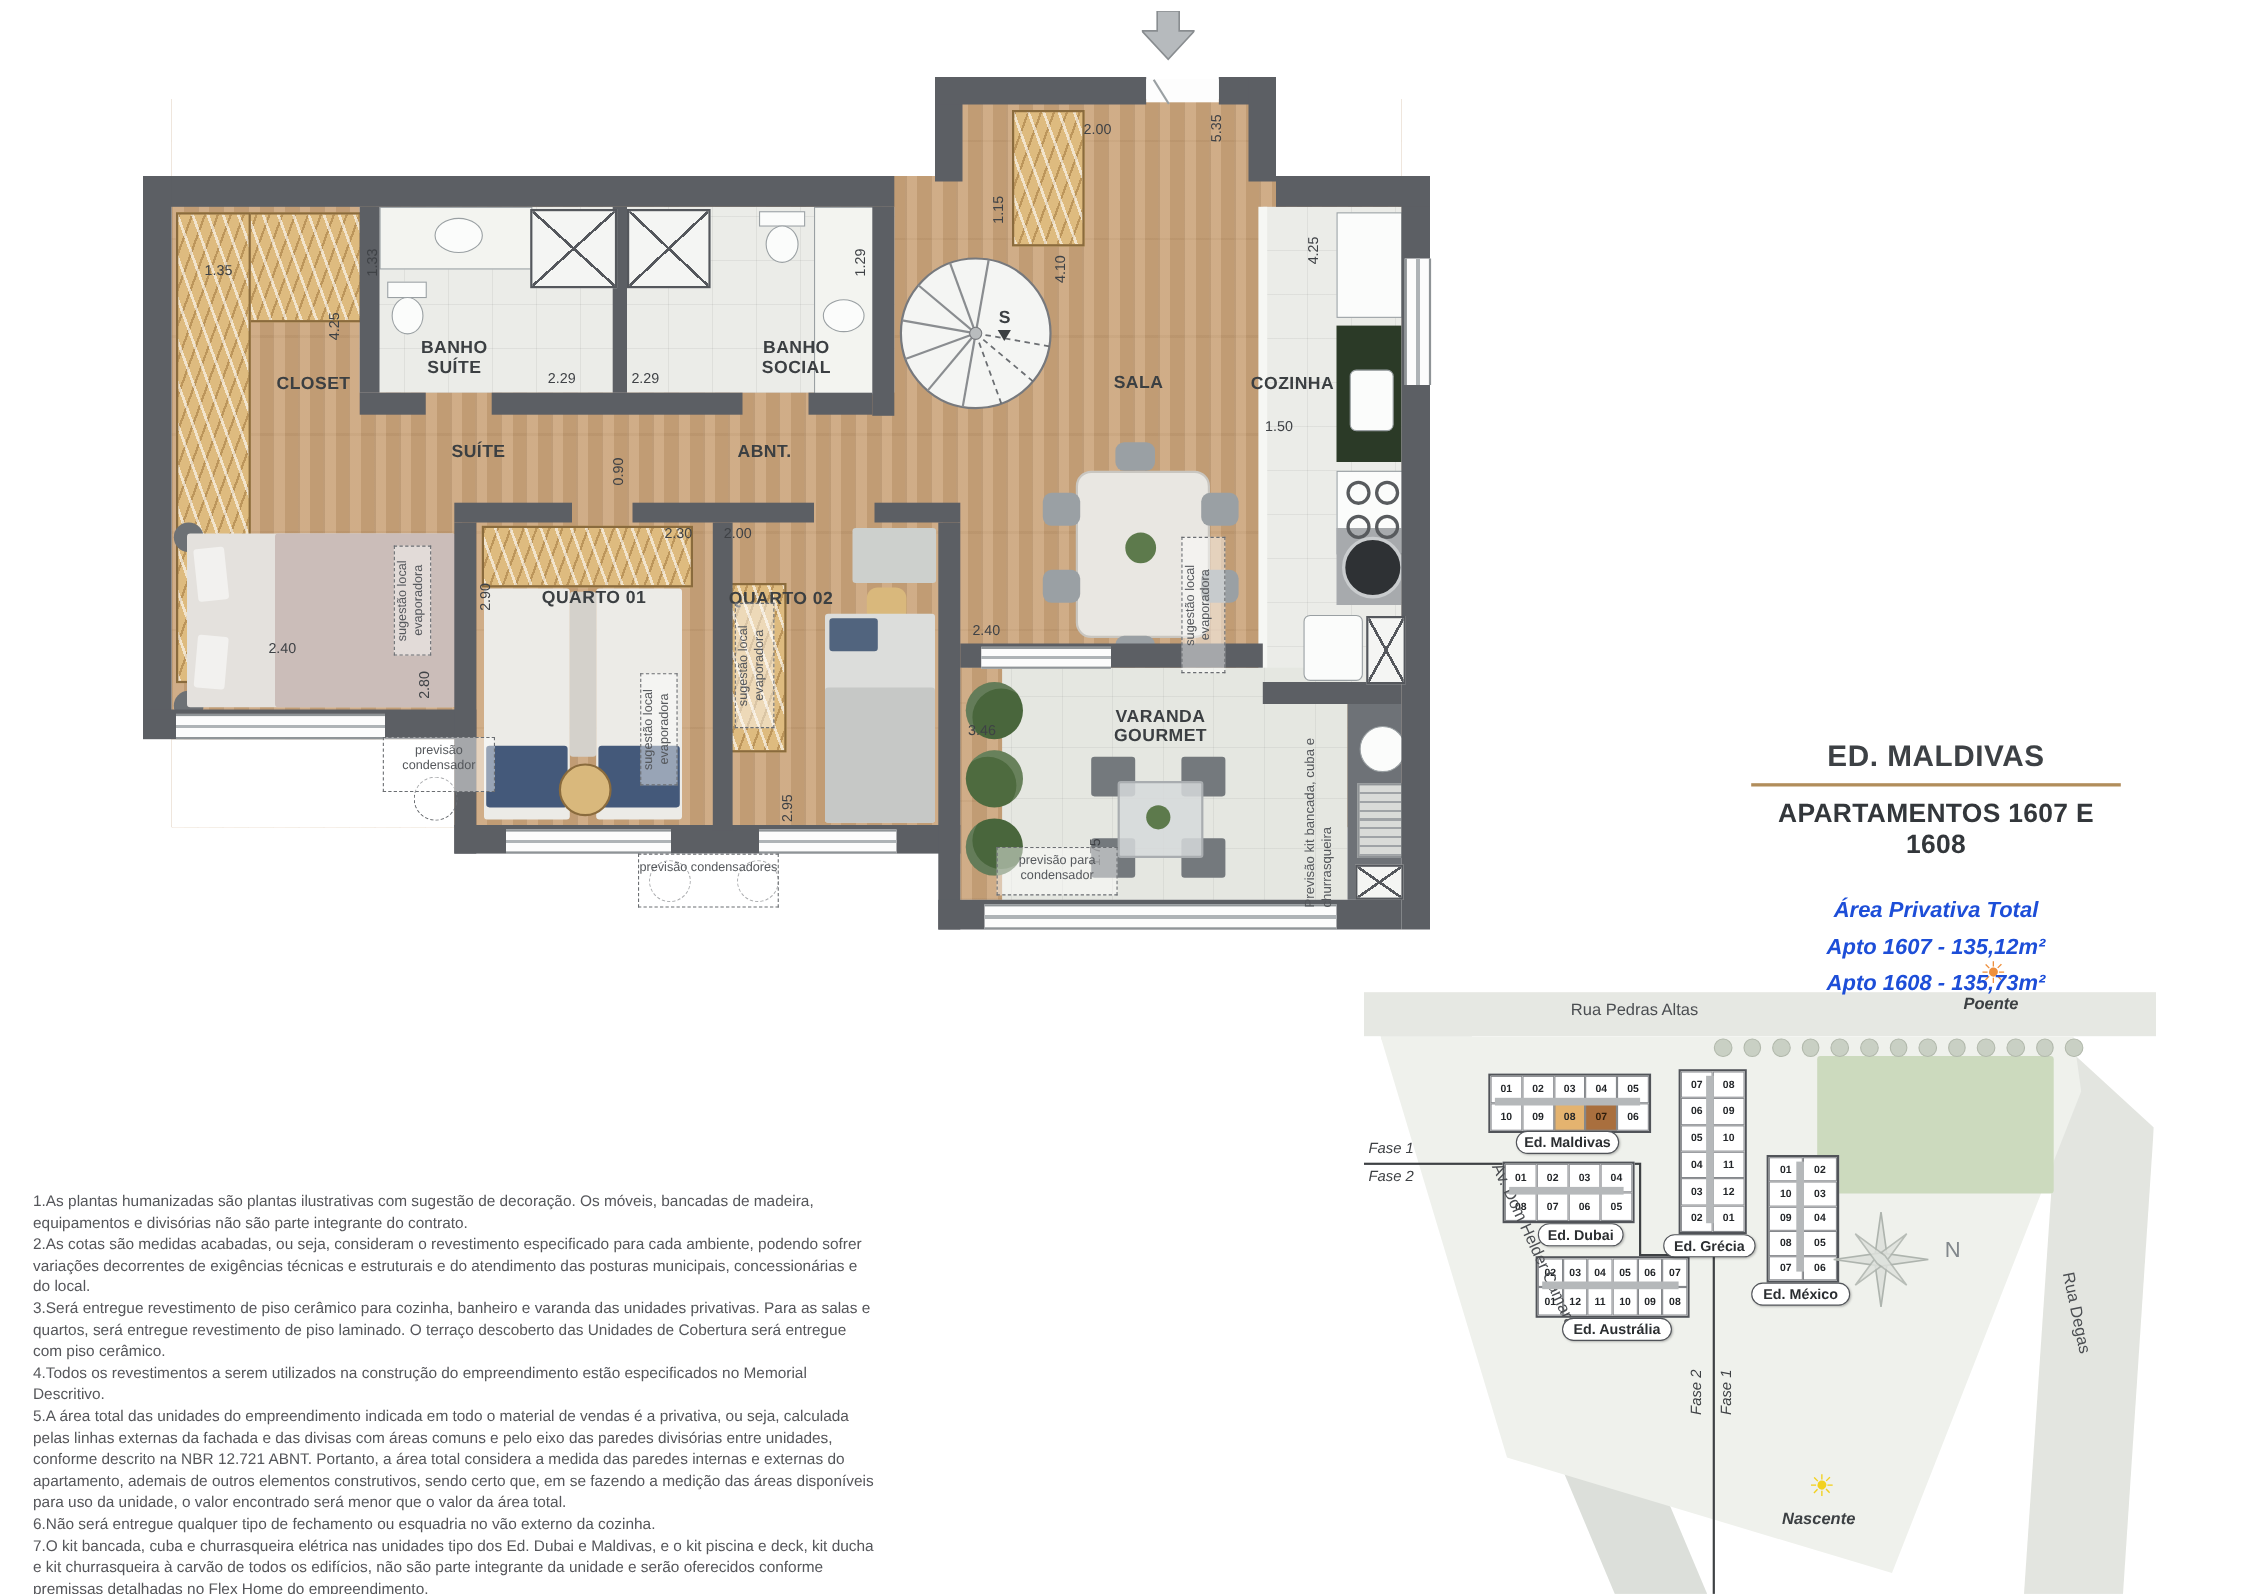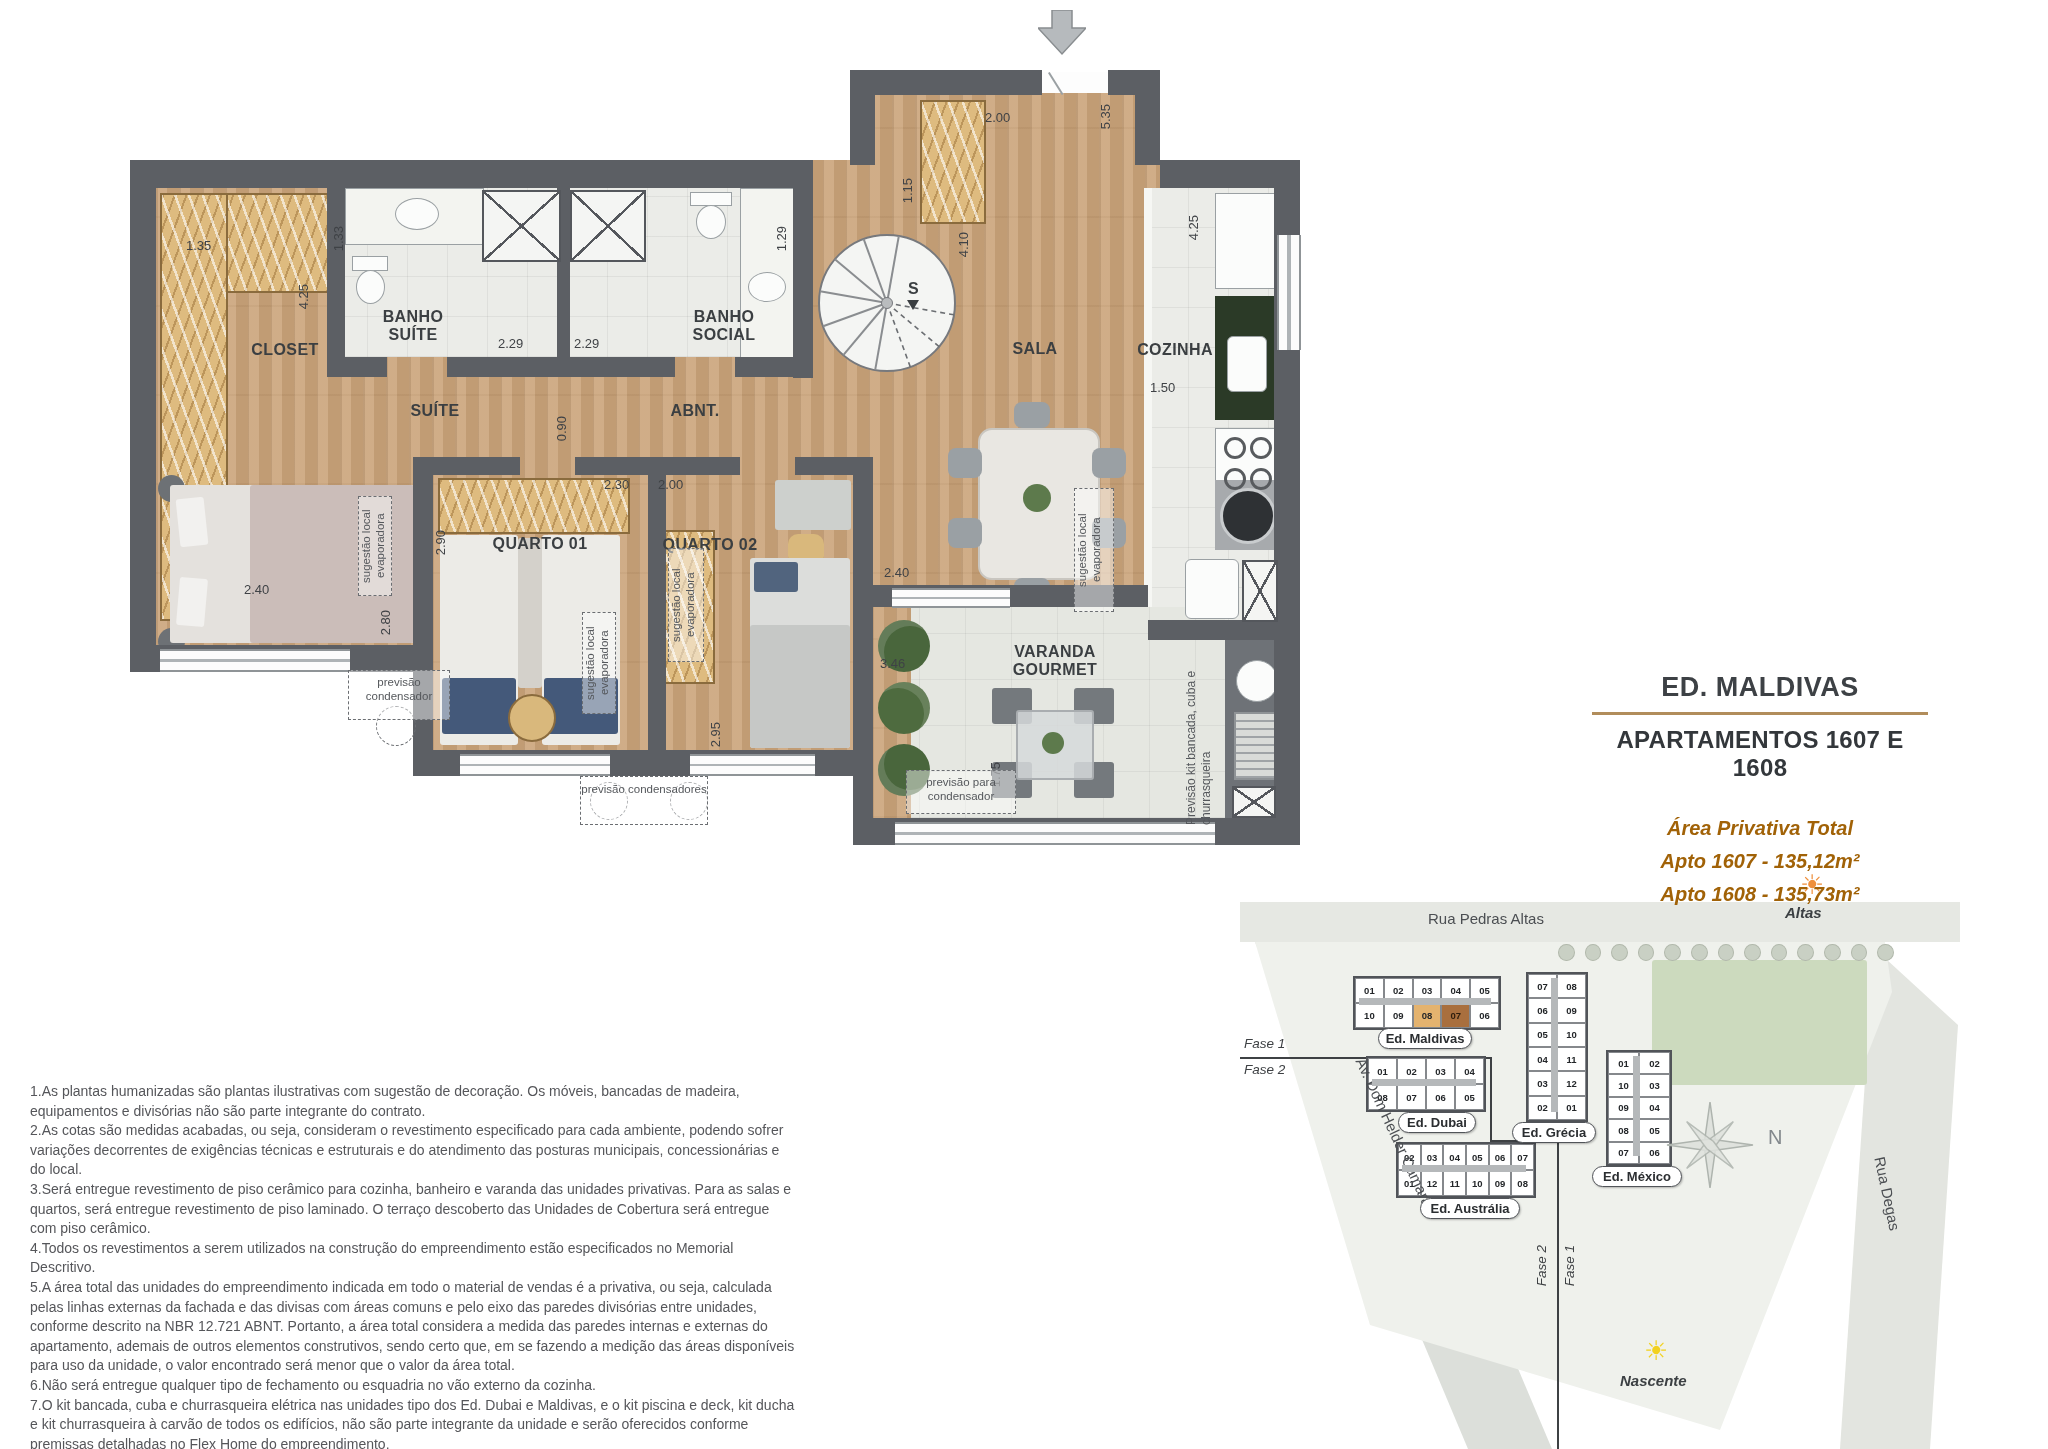--- a/index.html
+++ b/index.html
@@ -39,21 +39,21 @@
   .dimv{writing-mode:vertical-rl;transform:rotate(180deg)}
   .ann{z-index:7;font-size:11.5px;color:#55585c;text-align:center;line-height:1.25}
   .dash{border:1.5px dashed #6b6e72;background:rgba(255,255,255,.45)}
   .dashcirc{border:1.5px dashed #6b6e72;border-radius:50%;z-index:6}
   .vtext{writing-mode:vertical-rl;transform:rotate(180deg)}
   
   #titleblock{left:1592px;top:672px;width:336px;z-index:8}
   .tb-title{font-size:27px;font-weight:700;color:#3d4145;text-align:center;letter-spacing:.5px}
   .tb-rule{height:3px;background:#b18d5b;margin:9px 0 11px}
   .tb-sub{font-size:24px;font-weight:700;color:#33373b;text-align:center;letter-spacing:.3px}
-  .tb-areas{margin-top:30px;font-size:20px;font-weight:700;font-style:italic;color:#a16207;text-align:center;line-height:33px}
+  .tb-areas{margin-top:30px;font-size:20px;font-weight:700;font-style:italic;color:#1d4ed8;text-align:center;line-height:33px}
   
   #notes{left:30px;top:1082px;width:768px;z-index:8;font-size:14px;color:#55565a;line-height:19.6px}
   #notes p{margin:0}
   #notes .head{margin-bottom:21px}
   
   #siteplan{left:1240px;top:860px;width:808px;height:589px;overflow:hidden}
   .road{background:#e3e5e0;z-index:1}
   .parcel{z-index:2;background:#eff1ec}
   .lawn{z-index:2;background:#ccdabe;border-radius:3px}
   .tree{width:15px;height:15px;border-radius:50%;background:#c9d0c4;border:1px solid #b2b9ac}
@@ -397,21 +397,21 @@
       <polygon points="2,45 45,51 88,45 45,39"></polygon>
       <g transform="rotate(45 45 45)" opacity=".85">
         <polygon points="45,12 50,45 45,78 40,45"></polygon>
         <polygon points="12,45 45,50 78,45 45,40"></polygon>
       </g>
     </g>
   </svg>
   <span class="a sp-label" style="left:528px;top:266px;font-size:20px;color:#82888c">N</span>
 
   <span class="a sun" style="left:560px;top:12px;color:#ee8f3c">☀</span>
-  <span class="a sunlabel" style="left:545px;top:44px">Altas</span>
+  <span class="a sunlabel" style="left:545px;top:44px">Poente</span>
   <span class="a sun" style="left:404px;top:478px;color:#f2d11f">☀</span>
   <span class="a sunlabel" style="left:380px;top:512px">Nascente</span>
 </div>
 
 <div id="notes" class="a">
   <p>1.As plantas humanizadas são plantas ilustrativas com sugestão de decoração. Os móveis, bancadas de madeira, equipamentos e divisórias não são parte integrante do contrato.</p>
   <p>2.As cotas são medidas acabadas, ou seja, consideram o revestimento especificado para cada ambiente, podendo sofrer variações decorrentes de exigências técnicas e estruturais e do atendimento das posturas municipais, concessionárias e do local.</p>
   <p>3.Será entregue revestimento de piso cerâmico para cozinha, banheiro e varanda das unidades privativas. Para as salas e quartos, será entregue revestimento de piso laminado. O terraço descoberto das Unidades de Cobertura será entregue com piso cerâmico.</p>
   <p>4.Todos os revestimentos a serem utilizados na construção do empreendimento estão especificados no Memorial Descritivo.</p>
   <p>5.A área total das unidades do empreendimento indicada em todo o material de vendas é a privativa, ou seja, calculada pelas linhas externas da fachada e das divisas com áreas comuns e pelo eixo das paredes divisórias entre unidades, conforme descrito na NBR 12.721 ABNT. Portanto, a área total considera a medida das paredes internas e externas do apartamento, ademais de outros elementos construtivos, sendo certo que, em se fazendo a medição das áreas disponíveis para uso da unidade, o valor encontrado será menor que o valor da área total.</p>

